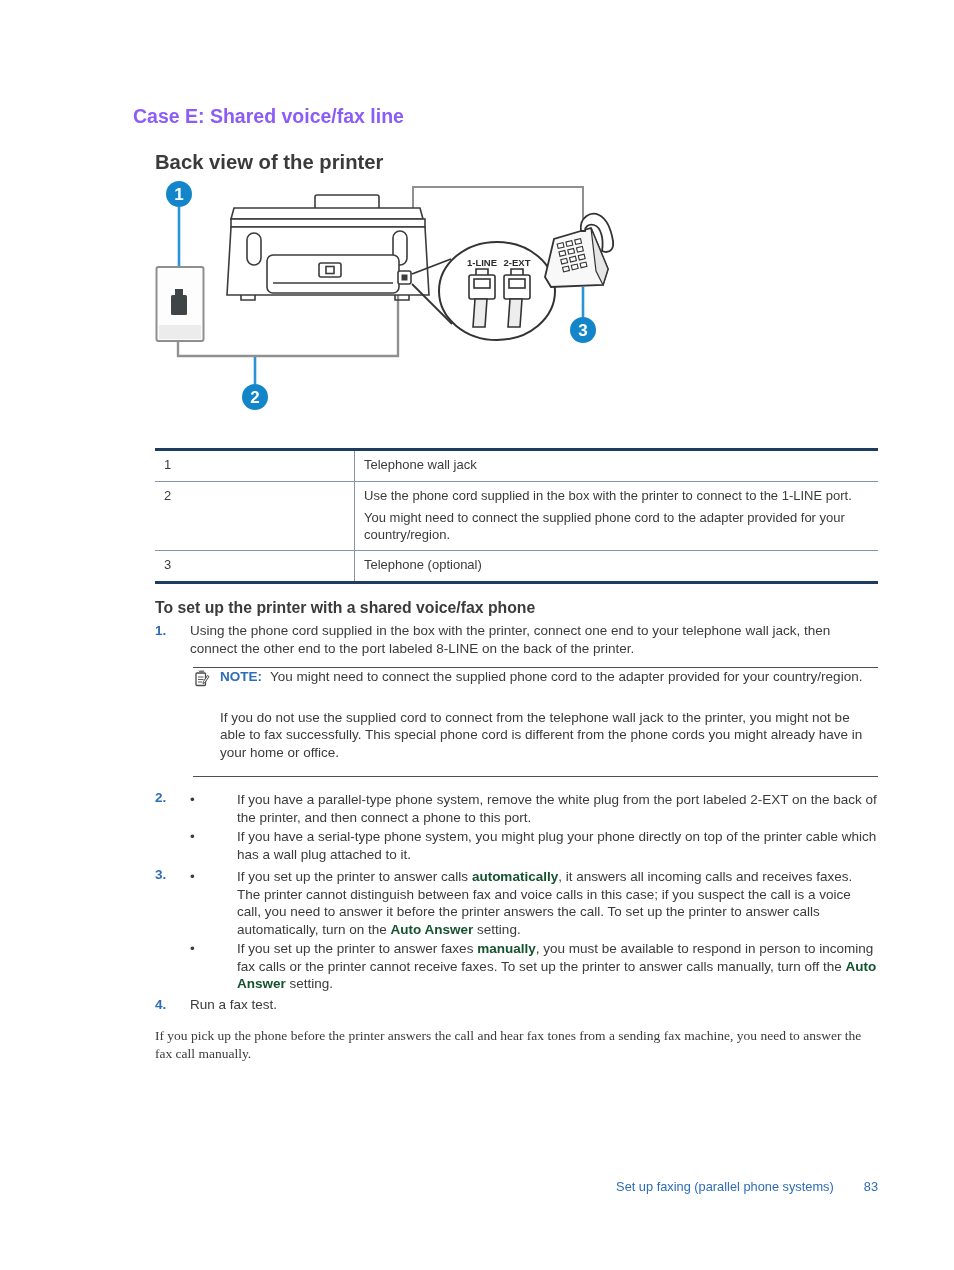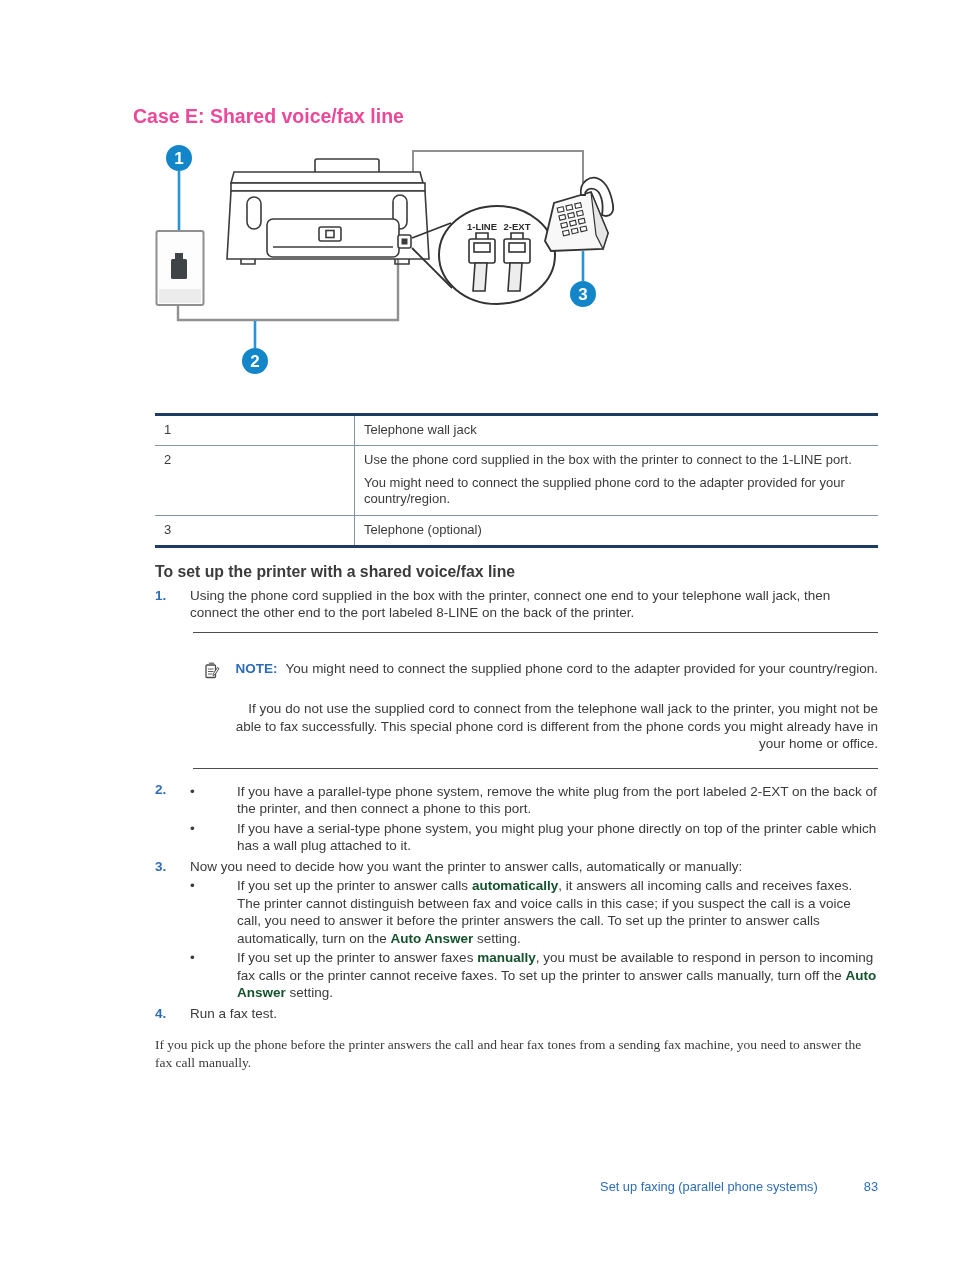--- a/index.html
+++ b/index.html
@@ -5,21 +5,21 @@
   html,body{margin:0;padding:0;background:#ffffff;}
   .page{
     position:relative;width:954px;height:1270px;background:#fff;overflow:hidden;
     font-family:"Liberation Sans","DejaVu Sans",sans-serif;
     color:#3b3b3b;font-size:13.5px;line-height:17.5px;
   }
   .content{position:absolute;left:133px;top:90px;width:745px;}
   .indent{margin-left:22px;}
   p{margin:0;}
   .section-heading{
-    font-size:19.5px;line-height:23px;font-weight:bold;color:#ec4899;
+    font-size:19.5px;line-height:23px;font-weight:bold;color:#8b5cf6;
     margin:15px 0 11px 0;
   }
   .figure-heading{font-weight:bold;margin:26px 0 3px 22px;}
   .figure-wrap{margin:0 0 0 22px;}
   .callout-table{
     border-collapse:collapse;table-layout:fixed;width:723px;
     margin:24px 0 0 22px;font-size:13px;line-height:16.5px;color:#3b3b3b;
     border-top:3px solid #1e3c5f;border-bottom:3px solid #1e3c5f;
   }
   .callout-table td{vertical-align:top;padding:6px 10px 7px 9px;}
@@ -29,46 +29,46 @@
   .procedure-heading{font-weight:bold;margin:15px 0 6px 22px;}
   .steps{margin-left:22px;}
   .step{display:flex;margin-bottom:3px;}
   .step-num{flex:none;width:35px;font-weight:bold;color:#2e6db5;}
   .step-body{flex:1;min-width:0;}
   .bullet{display:flex;margin-top:2px;}
   .bullet-dot{flex:none;width:35px;}
   .bullet-text{flex:1;min-width:0;margin-left:12px;}
   .note-box{
     margin:10px 0 9px 3px;border-top:1px solid #4f4f4f;border-bottom:1px solid #4f4f4f;
-    padding:27px 0 15px 1px;
-    text-align:right;
+    padding:0 0 15px 1px;
   }
   .note-row{display:flex;}
   .note-icon-cell{flex:none;width:26px;padding-top:1px;}
   .note-text{flex:1;min-width:0;}
   .note-label{font-weight:bold;color:#2e6db5;margin-right:8px;}
   .note-extra{margin:17px 0 0 26px;}
   .closing{margin:14px 0 0 22px;font-family:Liberation Serif, serif;}
   .footer{
     position:absolute;left:133px;top:1178px;width:745px;
-    display:flex;justify-content:flex-end;align-items:baseline;gap:46px;
+    display:flex;justify-content:flex-end;align-items:baseline;gap:30px;
     color:#2e6db5;font-size:12.8px;
   }
   b{color:#14532d;}
 </style>
 </head>
 <body>
 
 <div class="page">
   <div class="content">
 
 
     <h1 class="section-heading">Case E: Shared voice/fax line</h1>
 
 
+    <h2 class="figure-heading">Back view of the printer</h2>
 
     <div class="figure-wrap">
       <svg width="480" height="245" viewBox="0 0 480 245">
 
         <path d="M23,140 V181 H243 V111" fill="none" stroke="#909090" stroke-width="2.4"></path>
         <path d="M258,96 V12 H428 V50" fill="none" stroke="#909090" stroke-width="2"></path>
 
         <line x1="24" y1="32" x2="24" y2="116" stroke="#2a93d5" stroke-width="2.6"></line>
         <line x1="100" y1="182" x2="100" y2="209" stroke="#2a93d5" stroke-width="2.6"></line>
         <line x1="428" y1="112" x2="428" y2="142" stroke="#2a93d5" stroke-width="2.6"></line>
@@ -169,21 +169,21 @@
       </tr>
       <tr>
         <td class="c1">3</td>
         <td>
               <p>Telephone (optional)</p>
             </td>
       </tr>
     </tbody>
       </table>
 
-    <h3 class="procedure-heading">To set up the printer with a shared voice/fax line</h3>
+    <h3 class="procedure-heading">To set up the printer with a shared voice/fax phone</h3>
 
     <div class="steps">
 
       <div class="step">
         <span class="step-num">1.</span>
         <div class="step-body">
           <p>Using the phone cord supplied in the box with the printer, connect one end to your telephone wall jack, then connect the other end to the port labeled 8-LINE on the back of the printer.</p>
           <div class="note-box">
             <div class="note-row">
               <span class="note-icon-cell">
@@ -215,21 +215,20 @@
           <div class="bullet">
             <span class="bullet-dot">•</span>
             <p class="bullet-text">If you have a serial-type phone system, you might plug your phone directly on top of the printer cable which has a wall plug attached to it.</p>
           </div>
         </div>
       </div>
 
       <div class="step">
         <span class="step-num">3.</span>
         <div class="step-body">
-          <p>Now you need to decide how you want the printer to answer calls, automatically or manually:</p>
           <div class="bullet">
             <span class="bullet-dot">•</span>
             <p class="bullet-text"><span>If you set up the printer to answer calls </span><b>automatically</b><span>, it answers all incoming calls and receives faxes. The printer cannot distinguish between fax and voice calls in this case; if you suspect the call is a voice call, you need to answer it before the printer answers the call. To set up the printer to answer calls automatically, turn on the </span><b>Auto Answer</b><span> setting.</span></p>
           </div>
           <div class="bullet">
             <span class="bullet-dot">•</span>
             <p class="bullet-text"><span>If you set up the printer to answer faxes </span><b>manually</b><span>, you must be available to respond in person to incoming fax calls or the printer cannot receive faxes. To set up the printer to answer calls manually, turn off the </span><b>Auto Answer</b><span> setting.</span></p>
           </div>
         </div>
       </div>

